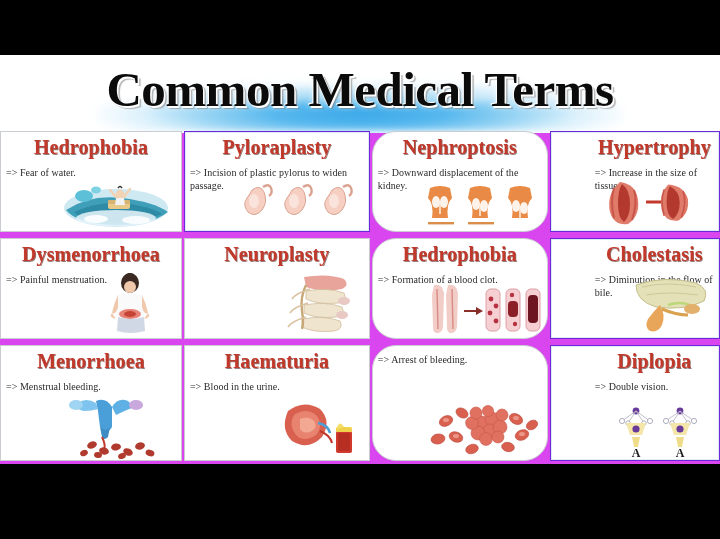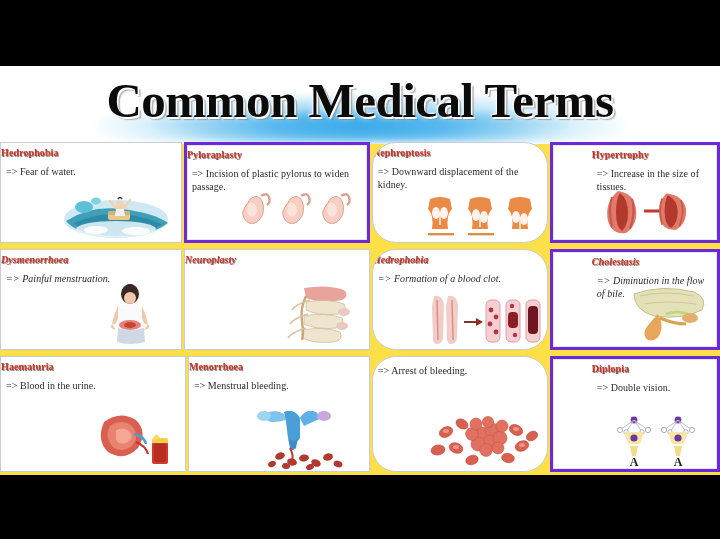--- a/index.html
+++ b/index.html
@@ -11,22 +11,22 @@
   }
   #screen{position:absolute;inset:0;background:#000;}
 
   
   .bar{position:absolute;left:0;width:720px;background:#000;}
   .bar-top{top:0;height:63px;}
   .bar-bottom{top:472px;height:67px;}
 
   
   #stage{
-    position:absolute;left:0;top:66px;width:720px;height:409px;
-    background:#fde047;overflow:hidden;
+    position:absolute;left:0;top:55px;width:720px;height:409px;
+    background:#d946ef;overflow:hidden;
   }
 
   
   #banner{
     position:relative;width:720px;height:78px;
     background:#ffffff;overflow:hidden;
   }
   .glow{
     position:absolute;left:96px;top:46px;width:528px;height:30px;
     background:radial-gradient(ellipse 52% 120% at 50% 45%,
@@ -54,45 +54,45 @@
       0 0 6px rgba(255,255,255,.9);
     white-space:nowrap;
   }
 
   
   #grid{
     position:absolute;left:0;top:76px;width:720px;height:333px;
   }
   .row{position:absolute;left:0;width:720px;display:flex;}
   .row-0{top:0;height:101px;}
-  .row-1{top:107px;height:101px;font-style:italic;}
+  .row-1{top:107px;height:101px;}
   .row-2{top:214px;height:116px;}
 
   .card{
     position:relative;
     background:#ffffff;
     border:1px solid #c9ccd1;
     box-sizing:border-box;
     overflow:hidden;
     margin-right:2px;
   }
   .card:last-child{margin-right:0;}
-  .card.hl{border:3px solid #6d28d9;box-shadow:0 0 0 1px #dfeaf4 inset;}
+  .card.hl{border:1px solid #6d28d9;box-shadow:0 0 0 1px #dfeaf4 inset;}
 
   .c-w0{width:183px;}
   .c-w1{width:187px;}
   .c-w2{width:177px;border-radius:24px;}
   .c-w3{width:171px;padding-left:39px;}
 
   .c-title{
     margin:4px 0 0 0;
-    text-align:left;
+    text-align:center;
     font-family:"Liberation Serif", serif;
     font-weight:bold;
-    font-size:10px;
+    font-size:20px;
     color:#c0392b;
     text-shadow:0.7px 0.7px 0 rgba(60,20,20,.55), -0.4px -0.4px 0 rgba(255,210,205,.6);
     letter-spacing:.1px;
     white-space:nowrap;
     overflow:hidden;
   }
   .c-def{
     margin:8px 6px 0 5px;
     font-family:"Liberation Serif", serif;
     font-size:10px;
@@ -323,38 +323,20 @@
               <path d="M42 38 Q56 44 68 44" stroke="#d9a24f" stroke-width="3" fill="none"></path>
               <path d="M48 34 Q60 30 70 34" stroke="#bcd77a" stroke-width="2.4" fill="none"></path>
               <ellipse cx="72" cy="38" rx="8" ry="5" fill="#e2b06a"></ellipse>
             </svg>
           </div>
         </div>
 
       </div>
 
       <div class="row row-2">
-
-        <div class="card c-w1">
-          <div class="c-title">Haematuria</div>
-          <div class="c-def">=&gt; Blood in the urine.</div>
-          <div class="art tall">
-            <svg viewBox="0 0 96 66">
-              <path d="M18 18 Q34 6 50 16 Q62 28 52 44 Q38 58 22 48 Q10 36 18 18Z" fill="#d9604f"></path>
-              <path d="M24 22 Q36 14 46 22 Q54 32 46 42 Q34 50 26 42 Q18 32 24 22Z" fill="#e8836f"></path>
-              <path d="M30 26 Q38 22 44 28 Q48 34 42 38 Q34 42 30 36Z" fill="#f2a892"></path>
-              <path d="M48 30 Q58 32 60 40" stroke="#4a9fd8" stroke-width="2.6" fill="none"></path>
-              <path d="M50 38 Q60 42 62 50" stroke="#c0392b" stroke-width="2.2" fill="none"></path>
-              <rect x="66" y="38" width="16" height="22" rx="2" fill="#d0392b"></rect>
-              <rect x="66" y="34" width="16" height="5" rx="1.5" fill="#f0d24a"></rect>
-              <rect x="68" y="40" width="12" height="18" rx="1.5" fill="#b62f22"></rect>
-              <path d="M66 36 Q70 26 74 34" fill="#f5dd6a"></path>
-            </svg>
-          </div>
-        </div>
 
         <div class="card c-w0">
           <div class="c-title">Menorrhoea</div>
           <div class="c-def">=&gt; Menstrual bleeding.</div>
           <div class="art wide tall">
             <svg viewBox="0 0 128 66">
               <path d="M46 8 Q56 4 62 14 L62 34 Q56 44 50 34 L48 18Z" fill="#4a9fd8"></path>
               <path d="M62 14 Q68 4 78 8 L84 14 Q74 18 66 22Z" fill="#5fb0e4"></path>
               <path d="M46 10 Q36 4 28 10 Q24 16 34 18 Q42 18 48 16Z" fill="#7ec4ef"></path>
               <ellipse cx="86" cy="12" rx="7" ry="5" fill="#c9a8de"></ellipse>
@@ -369,20 +351,38 @@
                 <ellipse cx="90" cy="53" rx="5" ry="3.5" transform="rotate(-15 90 53)"></ellipse>
                 <ellipse cx="48" cy="62" rx="4" ry="3" transform="rotate(10 48 62)"></ellipse>
                 <ellipse cx="72" cy="63" rx="4" ry="3" transform="rotate(-20 72 63)"></ellipse>
                 <ellipse cx="100" cy="60" rx="4.5" ry="3.2" transform="rotate(18 100 60)"></ellipse>
                 <ellipse cx="34" cy="60" rx="4" ry="3" transform="rotate(-25 34 60)"></ellipse>
               </g>
             </svg>
           </div>
         </div>
 
+        <div class="card c-w1">
+          <div class="c-title">Haematuria</div>
+          <div class="c-def">=&gt; Blood in the urine.</div>
+          <div class="art tall">
+            <svg viewBox="0 0 96 66">
+              <path d="M18 18 Q34 6 50 16 Q62 28 52 44 Q38 58 22 48 Q10 36 18 18Z" fill="#d9604f"></path>
+              <path d="M24 22 Q36 14 46 22 Q54 32 46 42 Q34 50 26 42 Q18 32 24 22Z" fill="#e8836f"></path>
+              <path d="M30 26 Q38 22 44 28 Q48 34 42 38 Q34 42 30 36Z" fill="#f2a892"></path>
+              <path d="M48 30 Q58 32 60 40" stroke="#4a9fd8" stroke-width="2.6" fill="none"></path>
+              <path d="M50 38 Q60 42 62 50" stroke="#c0392b" stroke-width="2.2" fill="none"></path>
+              <rect x="66" y="38" width="16" height="22" rx="2" fill="#d0392b"></rect>
+              <rect x="66" y="34" width="16" height="5" rx="1.5" fill="#f0d24a"></rect>
+              <rect x="68" y="40" width="12" height="18" rx="1.5" fill="#b62f22"></rect>
+              <path d="M66 36 Q70 26 74 34" fill="#f5dd6a"></path>
+            </svg>
+          </div>
+        </div>
+
         <div class="card c-w2">
           <div class="c-def">=&gt; Arrest of bleeding.</div>
           <div class="art wide tall">
             <svg viewBox="0 0 128 66">
               <g fill="#e07060" stroke="#c8554a" stroke-width="0.6">
                 <circle cx="66" cy="30" r="7"></circle>
                   <circle cx="76" cy="26" r="7"></circle>
                 <circle cx="74" cy="38" r="7"></circle>
                   <circle cx="62" cy="40" r="7"></circle>
                 <circle cx="84" cy="34" r="7"></circle>

